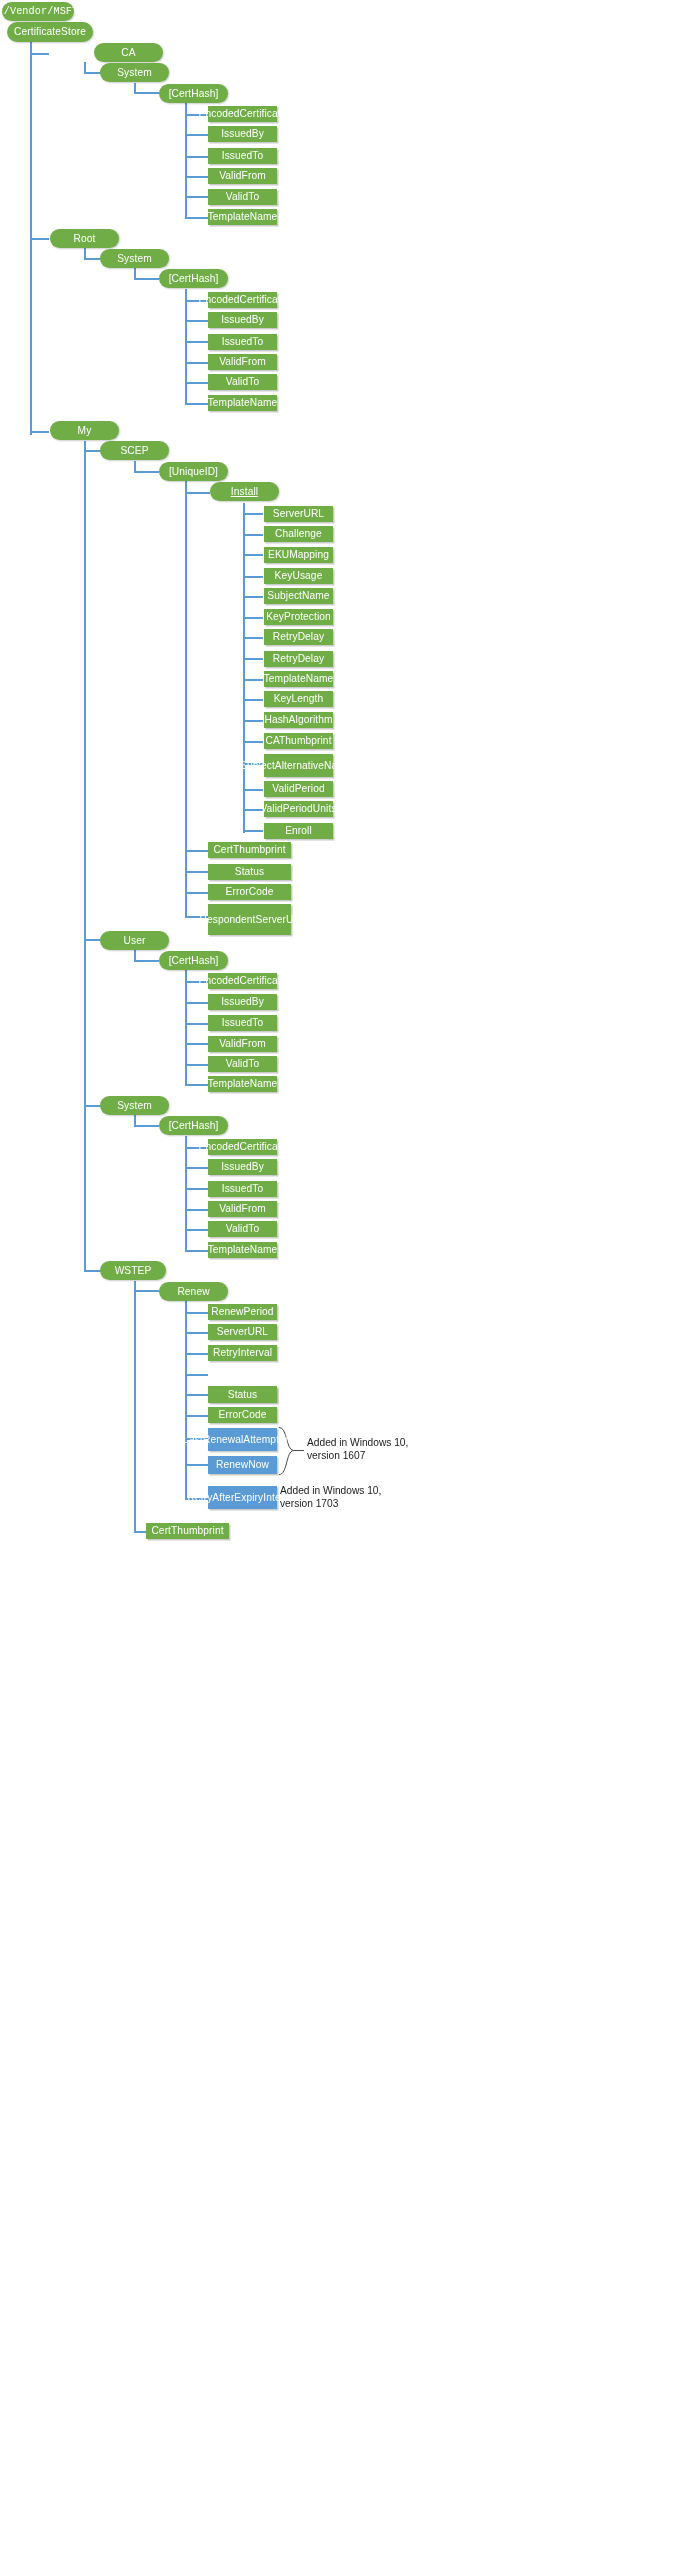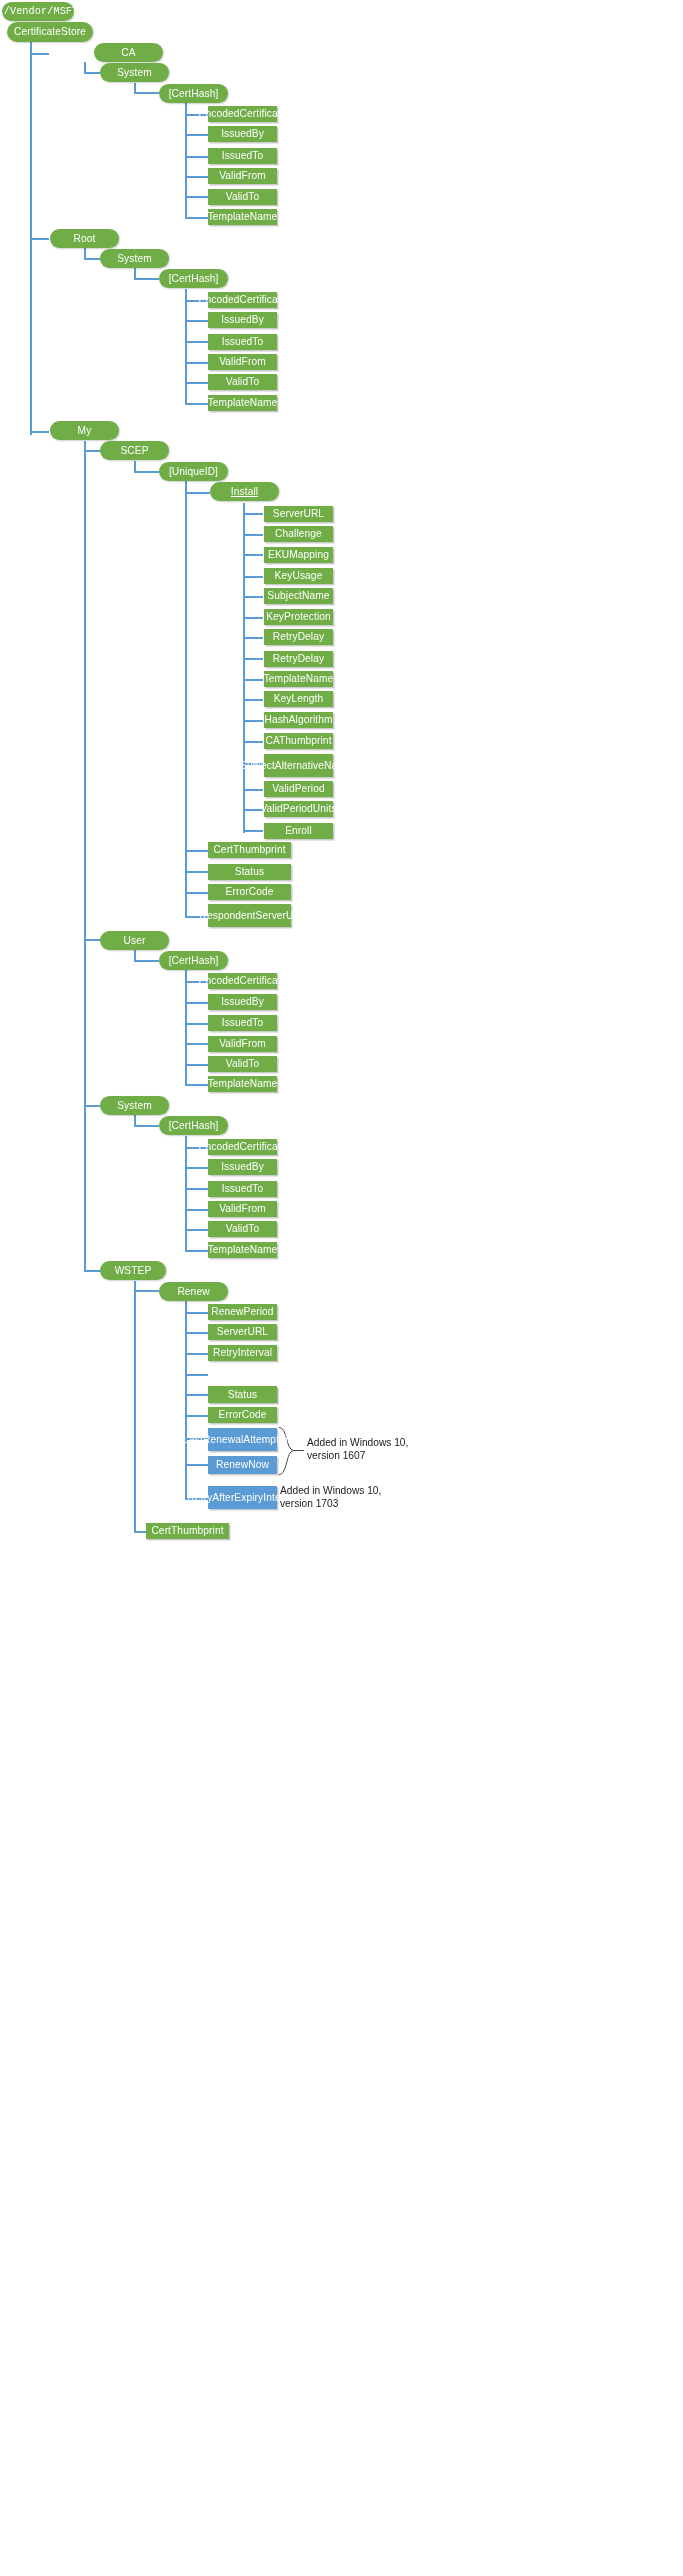--- a/index.html
+++ b/index.html
@@ -224,21 +224,21 @@
   <div class="node leaf" style="left:264px;top:712px;width:69px;height:15.6px;">HashAlgorithm</div>
   <div class="node leaf" style="left:264px;top:733px;width:69px;height:15.6px;">CAThumbprint</div>
   <div class="node leaf" style="left:264px;top:754px;width:69px;height:23px;">SubjectAlternativeNames</div>
   <div class="node leaf" style="left:264px;top:781px;width:69px;height:15.6px;">ValidPeriod</div>
   <div class="node leaf" style="left:264px;top:801px;width:69px;height:15.6px;">ValidPeriodUnits</div>
   <div class="node leaf" style="left:264px;top:823px;width:69px;height:15.6px;">Enroll</div>
 
   <div class="node leaf" style="left:208px;top:842px;width:83px;height:15.6px;">CertThumbprint</div>
   <div class="node leaf" style="left:208px;top:864px;width:83px;height:15.6px;">Status</div>
   <div class="node leaf" style="left:208px;top:884px;width:83px;height:15.6px;">ErrorCode</div>
-  <div class="node leaf" style="left:208px;top:904px;width:83px;height:23px;">RespondentServerUrl</div>
+  <div class="node leaf" style="left:208px;top:904px;width:83px;height:31px;">RespondentServerUrl</div>
 
   <div class="node branch" style="left:100px;top:931px;width:69px;height:19.4px;">User</div>
   <div class="node branch" style="left:159px;top:951px;width:69px;height:19.4px;">[CertHash]</div>
   <div class="node leaf" style="left:208px;top:973px;width:69px;height:15.6px;">EncodedCertificate</div>
   <div class="node leaf" style="left:208px;top:994px;width:69px;height:15.6px;">IssuedBy</div>
   <div class="node leaf" style="left:208px;top:1015px;width:69px;height:15.6px;">IssuedTo</div>
   <div class="node leaf" style="left:208px;top:1036px;width:69px;height:15.6px;">ValidFrom</div>
   <div class="node leaf" style="left:208px;top:1056px;width:69px;height:15.6px;">ValidTo</div>
   <div class="node leaf" style="left:208px;top:1076px;width:69px;height:15.6px;">TemplateName</div>
 

